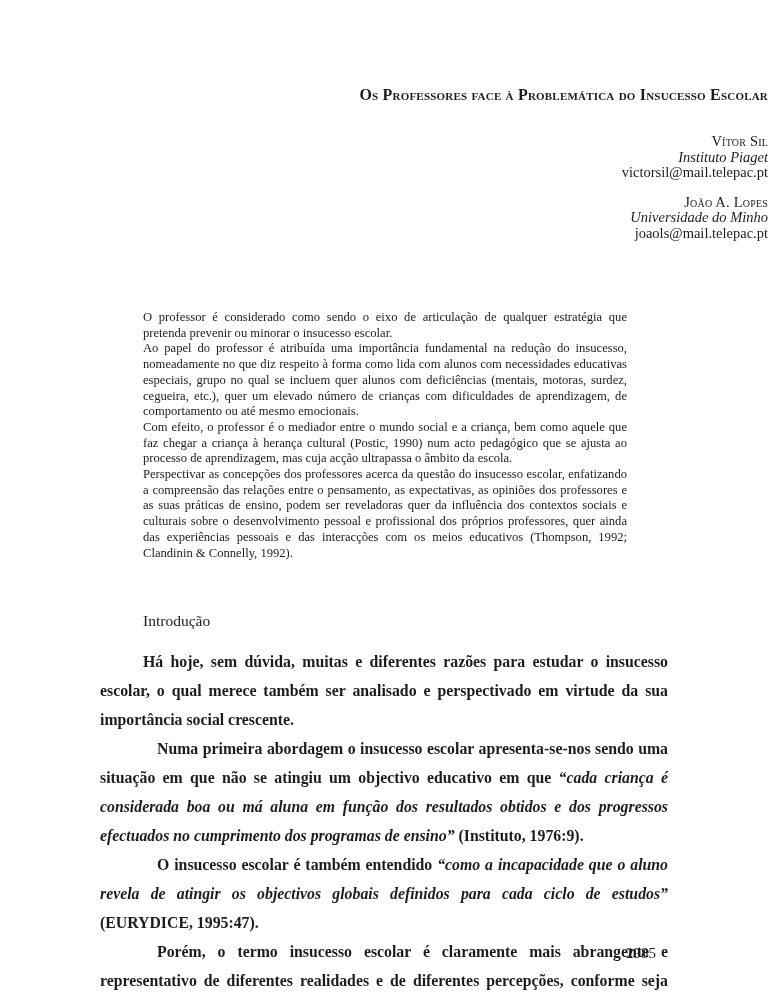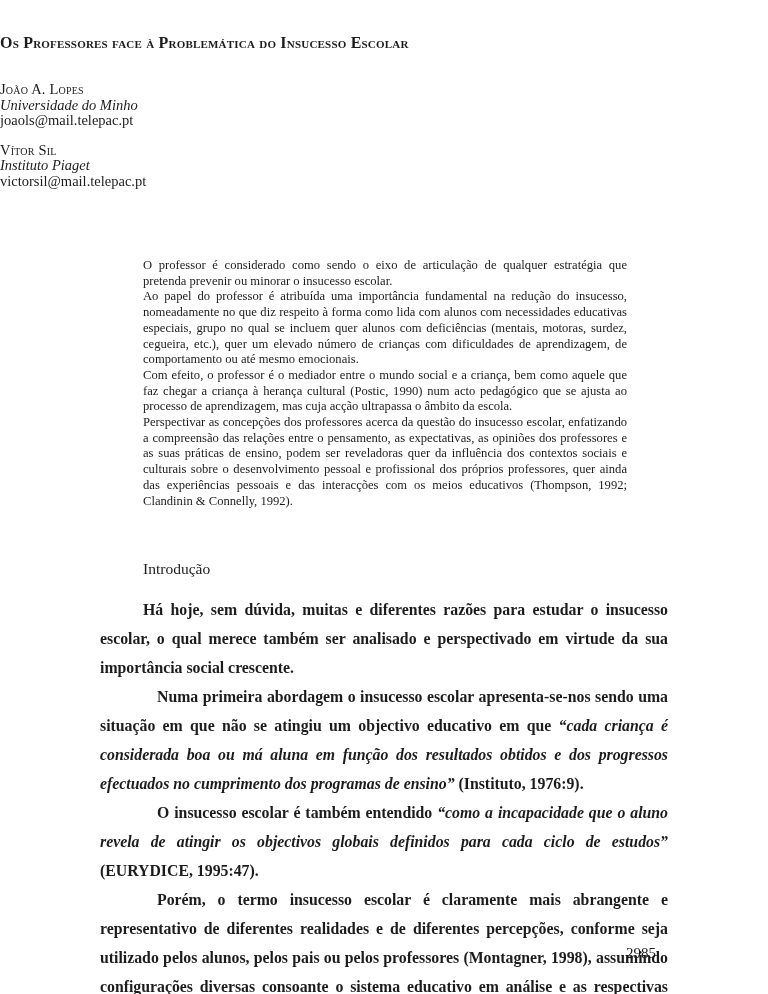--- a/index.html
+++ b/index.html
@@ -7,21 +7,21 @@
     position: relative;
     width: 768px;
     height: 994px;
     margin: 0 auto;
     background: #ffffff;
     color: #1c1c1c;
     font-family: "Liberation Serif", "DejaVu Serif", serif;
     overflow: hidden;
     box-sizing: border-box;
   }
-  .head-block { padding-top: 34px; text-align: left; }
+  .head-block { padding-top: 86px; text-align: right; }
   .paper-title {
     margin: 0;
     font-size: 16px;
     line-height: 18px;
     font-weight: bold;
     font-variant: small-caps;
     letter-spacing: 0.2px;
   }
   .authors { margin-top: 30px; }
   .author { margin-bottom: 14px; font-size: 14.5px; line-height: 15.5px; }
@@ -60,28 +60,28 @@
 
 <div class="page">
 
   <div class="head-block">
     <h1 class="paper-title">
       <span>Os Professores face à Problemática do Insucesso Escolar</span><br>
     </h1>
 
     <div class="authors">
       <div class="author">
+        <div class="author-name">Vítor Sil</div>
+        <div class="author-affiliation">Instituto Piaget</div>
+        <div class="author-email">victorsil@mail.telepac.pt</div>
+      </div>
+      <div class="author">
         <div class="author-name">João A. Lopes</div>
         <div class="author-affiliation">Universidade do Minho</div>
         <div class="author-email">joaols@mail.telepac.pt</div>
-      </div>
-      <div class="author">
-        <div class="author-name">Vítor Sil</div>
-        <div class="author-affiliation">Instituto Piaget</div>
-        <div class="author-email">victorsil@mail.telepac.pt</div>
       </div>
     </div>
   </div>
 
   <section class="abstract">
     <p>O professor é considerado como sendo o eixo de articulação de qualquer estratégia que pretenda prevenir ou minorar o insucesso escolar.</p>
     <p>Ao papel do professor é atribuída uma importância fundamental na redução do insucesso, nomeadamente no que diz respeito à forma como lida com alunos com necessidades educativas especiais, grupo no qual se incluem quer alunos com deficiências (mentais, motoras, surdez, cegueira, etc.), quer um elevado número de crianças com dificuldades de aprendizagem, de comportamento ou até mesmo emocionais.</p>
     <p>Com efeito, o professor é o mediador entre o mundo social e a criança, bem como aquele que faz chegar a criança à herança cultural (Postic, 1990) num acto pedagógico que se ajusta ao processo de aprendizagem, mas cuja acção ultrapassa o âmbito da escola.</p>
     <p>Perspectivar as concepções dos professores acerca da questão do insucesso escolar, enfatizando a compreensão das relações entre o pensamento, as expectativas, as opiniões dos professores e as suas práticas de ensino, podem ser reveladoras quer da influência dos contextos sociais e culturais sobre o desenvolvimento pessoal e profissional dos próprios professores, quer ainda das experiências pessoais e das interacções com os meios educativos (Thompson, 1992; Clandinin &amp; Connelly, 1992).</p>
   </section>

